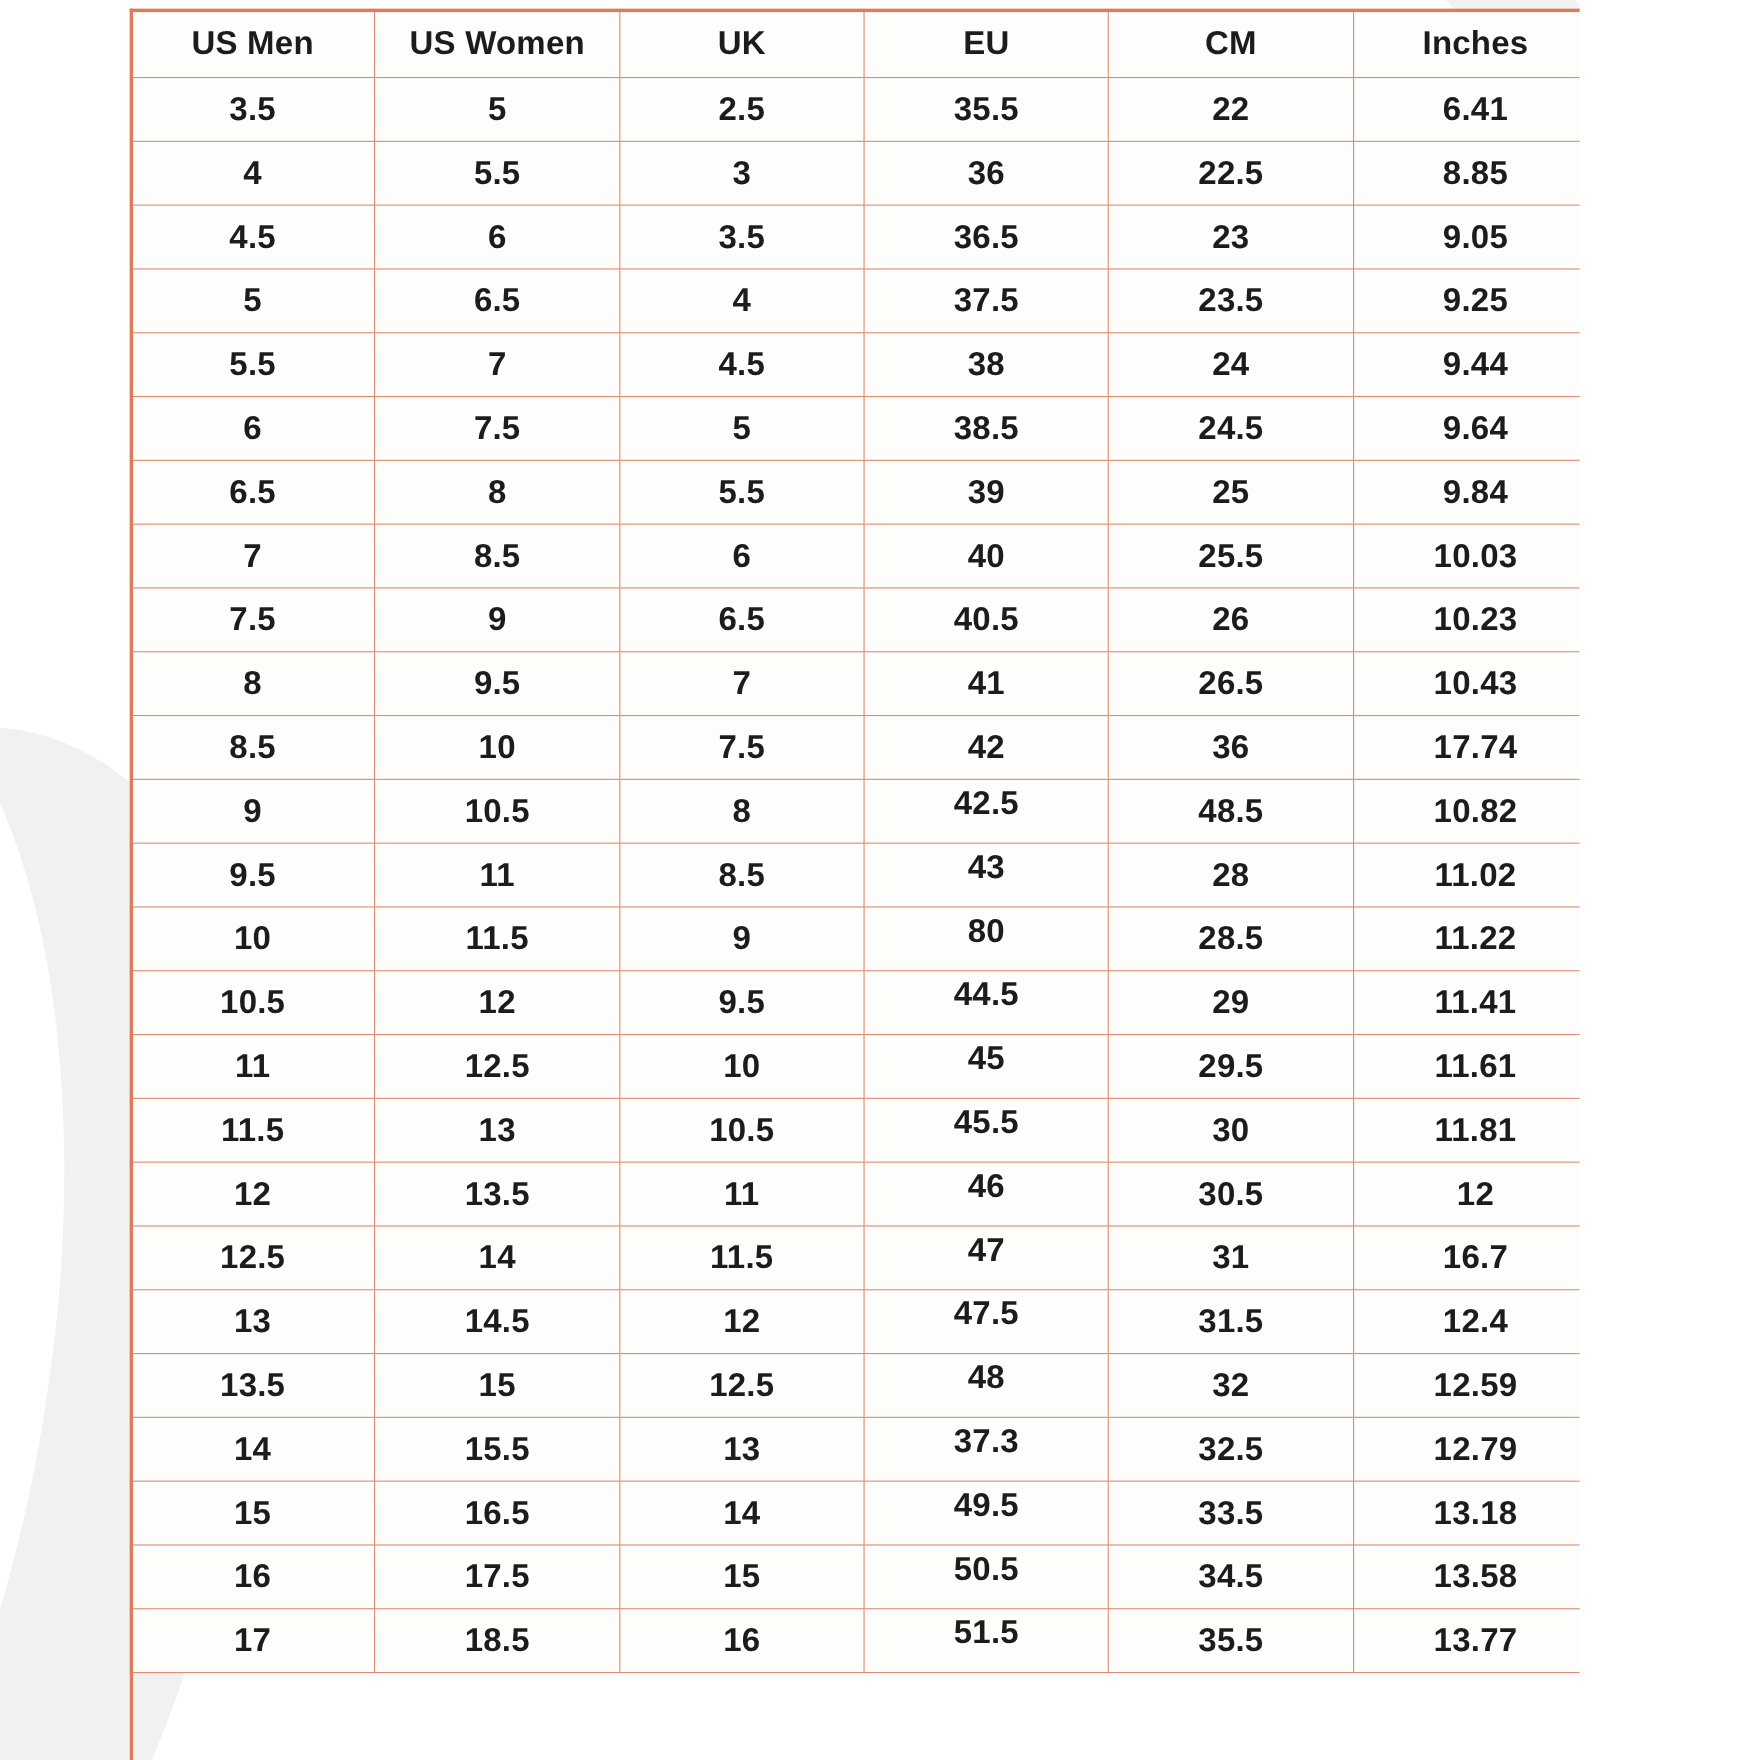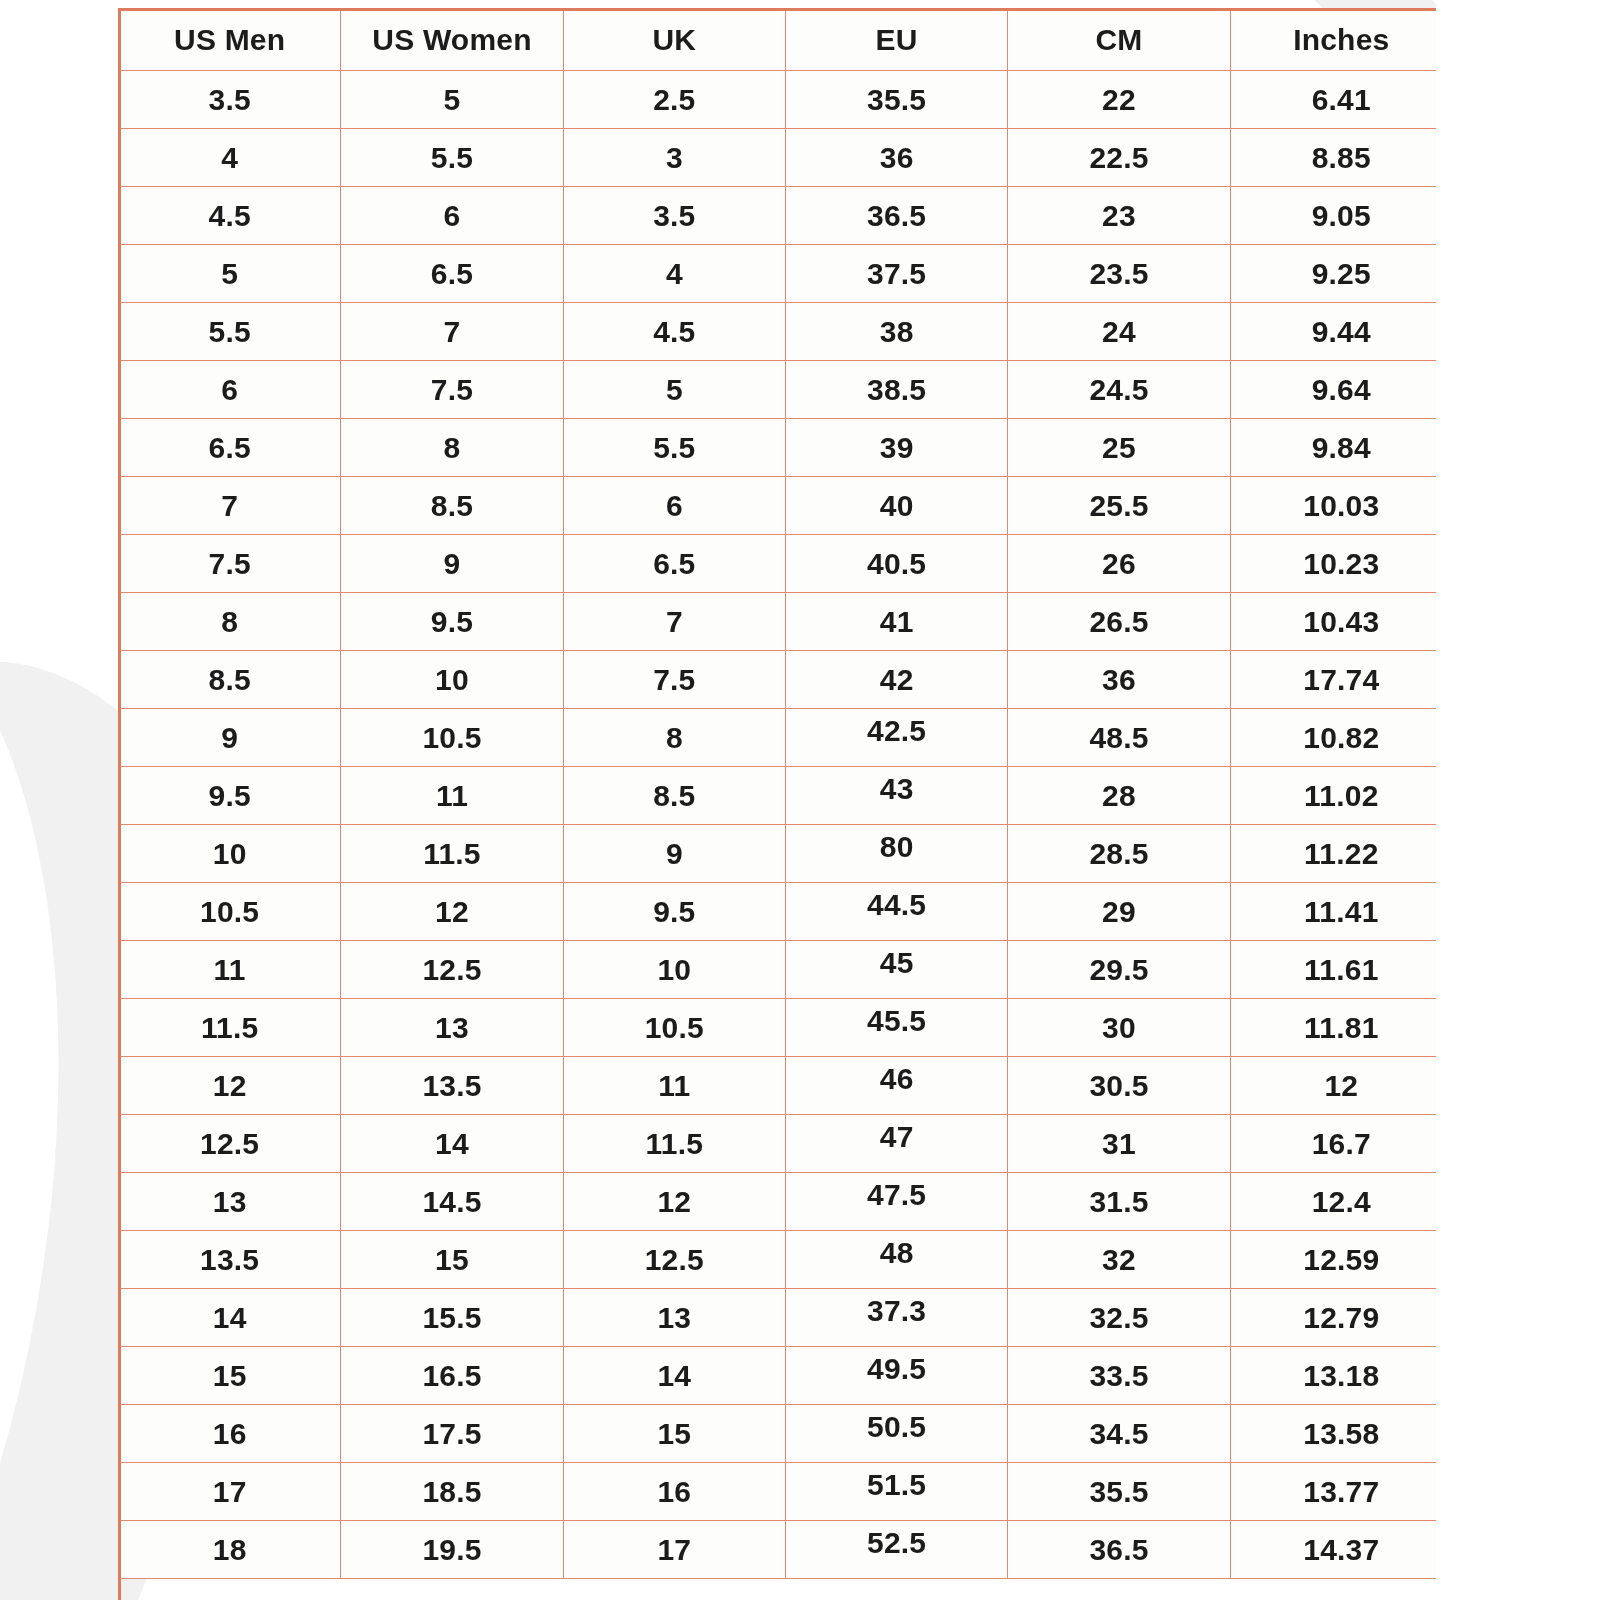--- a/index.html
+++ b/index.html
@@ -329,26 +329,18 @@
             <td>13.58</td>
           </tr>
           <tr>
             <td>17</td>
             <td>18.5</td>
             <td>16</td>
             <td class="eu-raised">51.5</td>
             <td>35.5</td>
             <td>13.77</td>
           </tr>
-          <tr>
-            <td>18</td>
-            <td>19.5</td>
-            <td>17</td>
-            <td class="eu-raised">52.5</td>
-            <td>36.5</td>
-            <td>14.37</td>
-          </tr>
         </tbody>
     </table>
   </div>
 
   <div id="frame"></div>
 </div>
 
 </body></html>

